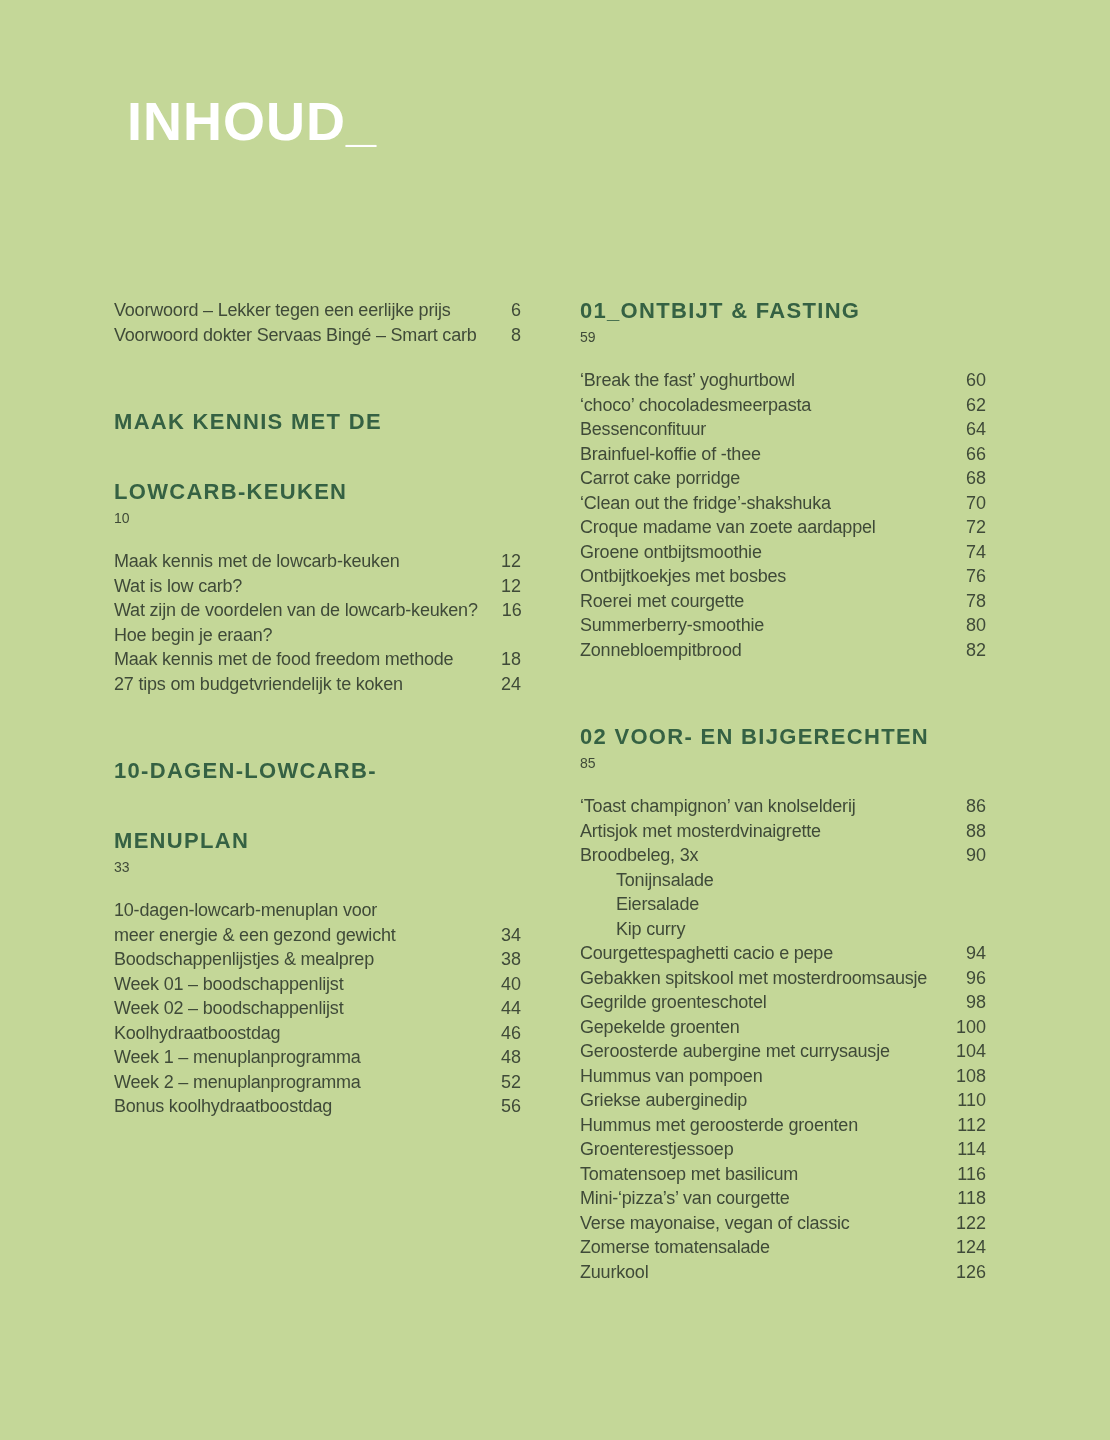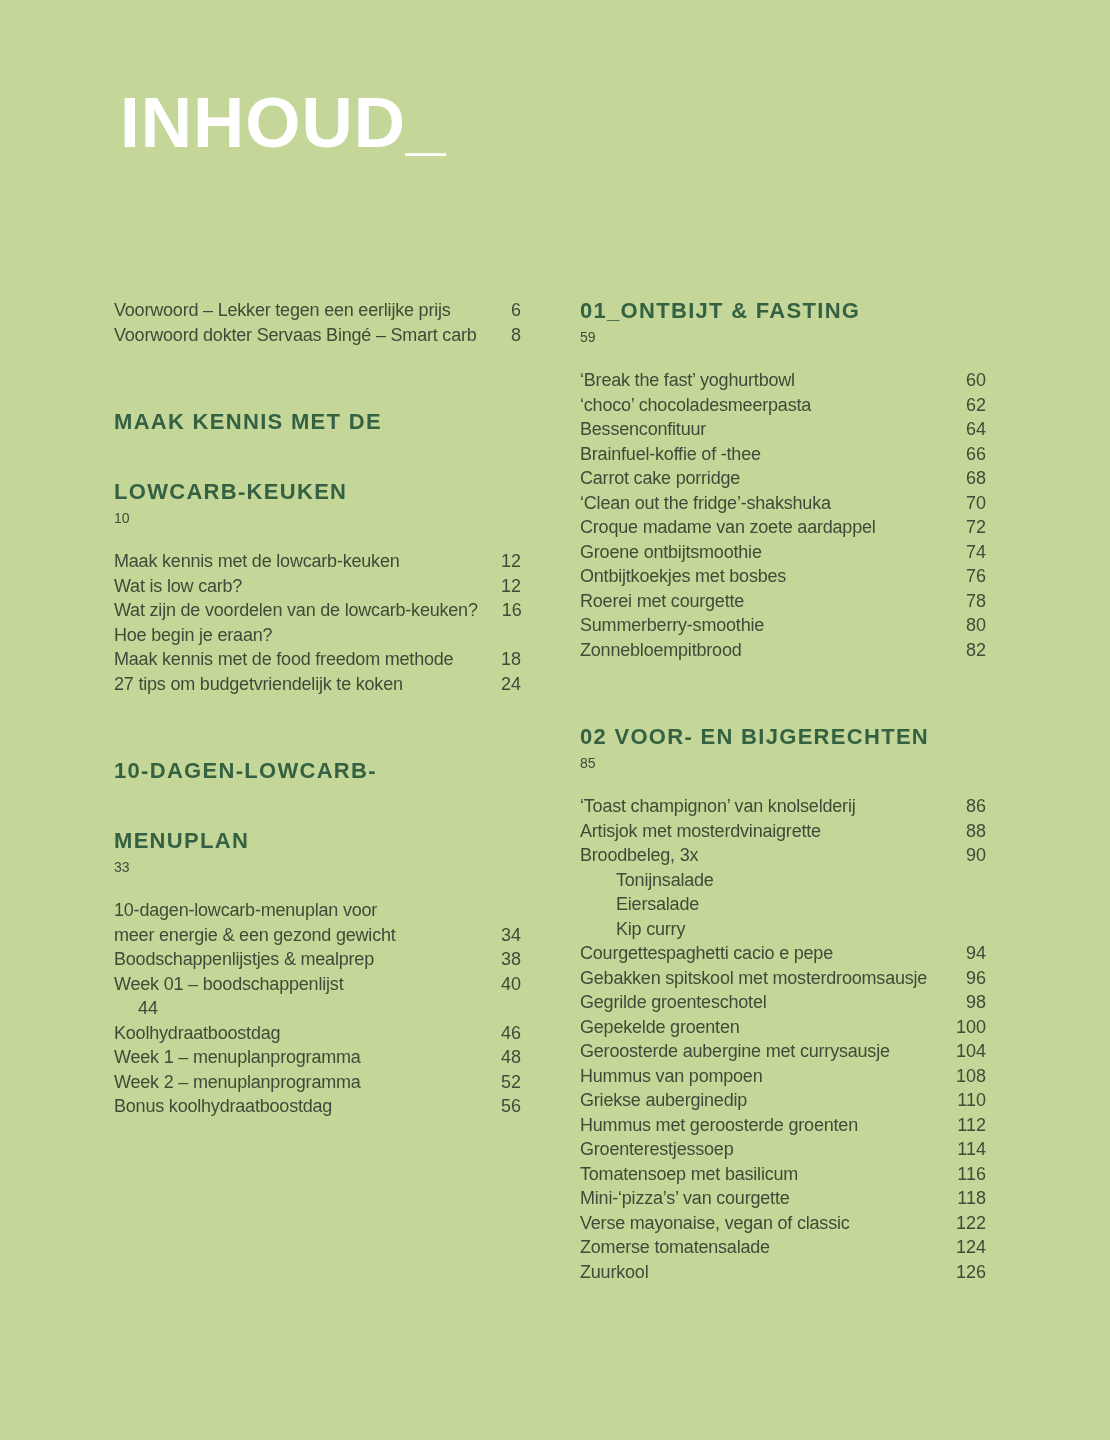--- a/index.html
+++ b/index.html
@@ -5,22 +5,22 @@
   html,body{margin:0;padding:0;background:#9aa97c;}
   .page{
     position:relative;
     width:1110px;height:1440px;
     background:var(--background,#c4d798);
     font-family:"Liberation Sans",sans-serif;
     overflow:hidden;
     margin:0 auto;
   }
   .title{
-    position:absolute;left:111px;top:78px;margin:9px;
-    font-size:71px;line-height:1;font-weight:700;
+    position:absolute;left:111px;top:78px;margin:16px;
+    font-size:54px;line-height:1;font-weight:700;
     letter-spacing:1px;
     color:var(--title,#ffffff);
   }
   .col{position:absolute;top:298px;}
   .col-left{left:114px;width:407px;}
   .col-right{left:580px;width:406px;}
   .toc-block:not(:first-child){margin-top:62px;}
   .row{
     display:flex;align-items:baseline;
     line-height:24.5px;font-size:18px;
@@ -116,20 +116,21 @@
         </div>
         <div class="row">
           <span class="label">Boodschappenlijstjes &amp; mealprep</span>
           <span class="pagenum">38</span>
         </div>
         <div class="row">
           <span class="label">Week 01 – boodschappenlijst</span>
           <span class="pagenum">40</span>
         </div>
         <div class="row">
+          <span class="label">Week 02 – boodschappenlijst</span>
           <span class="pagenum">44</span>
         </div>
         <div class="row">
           <span class="label">Koolhydraatboostdag</span>
           <span class="pagenum">46</span>
         </div>
         <div class="row">
           <span class="label">Week 1 – menuplanprogramma</span>
           <span class="pagenum">48</span>
         </div>

